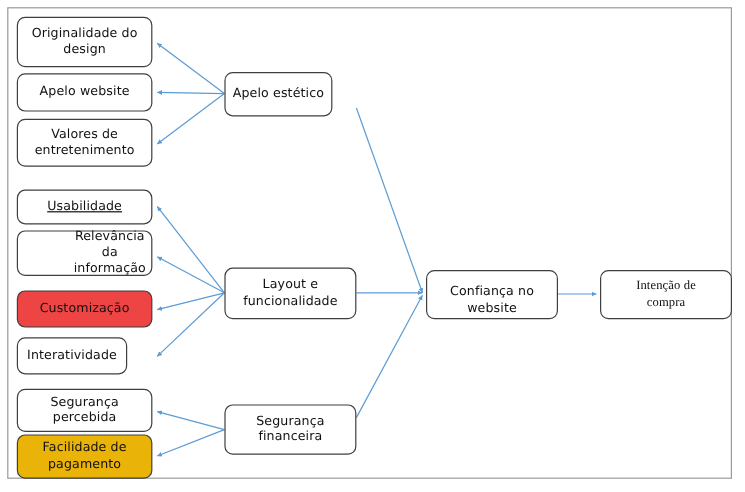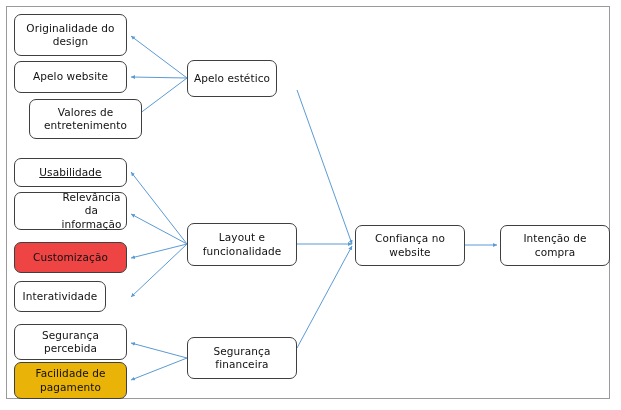--- a/index.html
+++ b/index.html
@@ -90,21 +90,21 @@
   </svg>
 
   <div id="node-layer">
       <div class="node" style="left: 14px; top: 14px; width: 113px; height: 42px; border-color: rgb(63, 63, 63); background: rgb(255, 255, 255); color: rgb(17, 17, 17);">
         <span>Originalidade do
 design</span>
       </div>
       <div class="node" style="left: 14px; top: 61px; width: 113px; height: 32px; border-color: rgb(63, 63, 63); background: rgb(255, 255, 255); color: rgb(17, 17, 17);">
         <span>Apelo  website</span>
       </div>
-      <div class="node" style="left: 29px; top: 99px; width: 113px; height: 40px; border-color: rgb(63, 63, 63); background: rgb(255, 255, 255); color: rgb(17, 17, 17);">
+      <div class="node" style="left: 14px; top: 99px; width: 113px; height: 40px; border-color: rgb(63, 63, 63); background: rgb(255, 255, 255); color: rgb(17, 17, 17);">
         <span>Valores de
 entretenimento</span>
       </div>
       <div class="node" style="left: 14px; top: 158px; width: 113px; height: 29px; border-color: rgb(63, 63, 63); background: rgb(255, 255, 255); color: rgb(17, 17, 17); text-decoration: underline;">
         <span>Usabilidade</span>
       </div>
       <div class="node" style="left: 14px; top: 192px; width: 113px; height: 38px; border-color: rgb(63, 63, 63); background: rgb(255, 255, 255); color: rgb(17, 17, 17); padding-left: 45px;">
         <span>Relevância da
 informação</span>
       </div>
@@ -126,23 +126,23 @@
         <span>Apelo estético</span>
       </div>
       <div class="node" style="left: 187px; top: 223px; width: 110px; height: 43px; border-color: rgb(63, 63, 63); background: rgb(255, 255, 255); color: rgb(17, 17, 17);">
         <span>Layout e
 funcionalidade</span>
       </div>
       <div class="node" style="left: 187px; top: 337px; width: 110px; height: 42px; border-color: rgb(63, 63, 63); background: rgb(255, 255, 255); color: rgb(17, 17, 17);">
         <span>Segurança
 financeira</span>
       </div>
-      <div class="node" style="left: 355px; top: 225px; width: 110px; height: 41px; border-color: rgb(63, 63, 63); background: rgb(255, 255, 255); color: rgb(17, 17, 17);">
+      <div class="node" style="left: 355px; top: 225px; width: 110px; height: 41px; border-color: rgb(63, 63, 63); background: rgb(255, 255, 255); color: rgb(17, 17, 17); align-items: flex-end;">
         <span>Confiança no
 website</span>
       </div>
-      <div class="node" style="left: 500px; top: 225px; width: 110px; height: 41px; border-color: rgb(63, 63, 63); background: rgb(255, 255, 255); color: rgb(17, 17, 17);">
+      <div class="node" style="left: 500px; top: 225px; width: 110px; height: 41px; border-color: rgb(63, 63, 63); background: rgb(255, 255, 255); color: rgb(17, 17, 17); font-family: Liberation Serif, serif;">
         <span>Intenção de
 compra</span>
       </div>
     </div>
 
 </div>
 
 </body></html>

